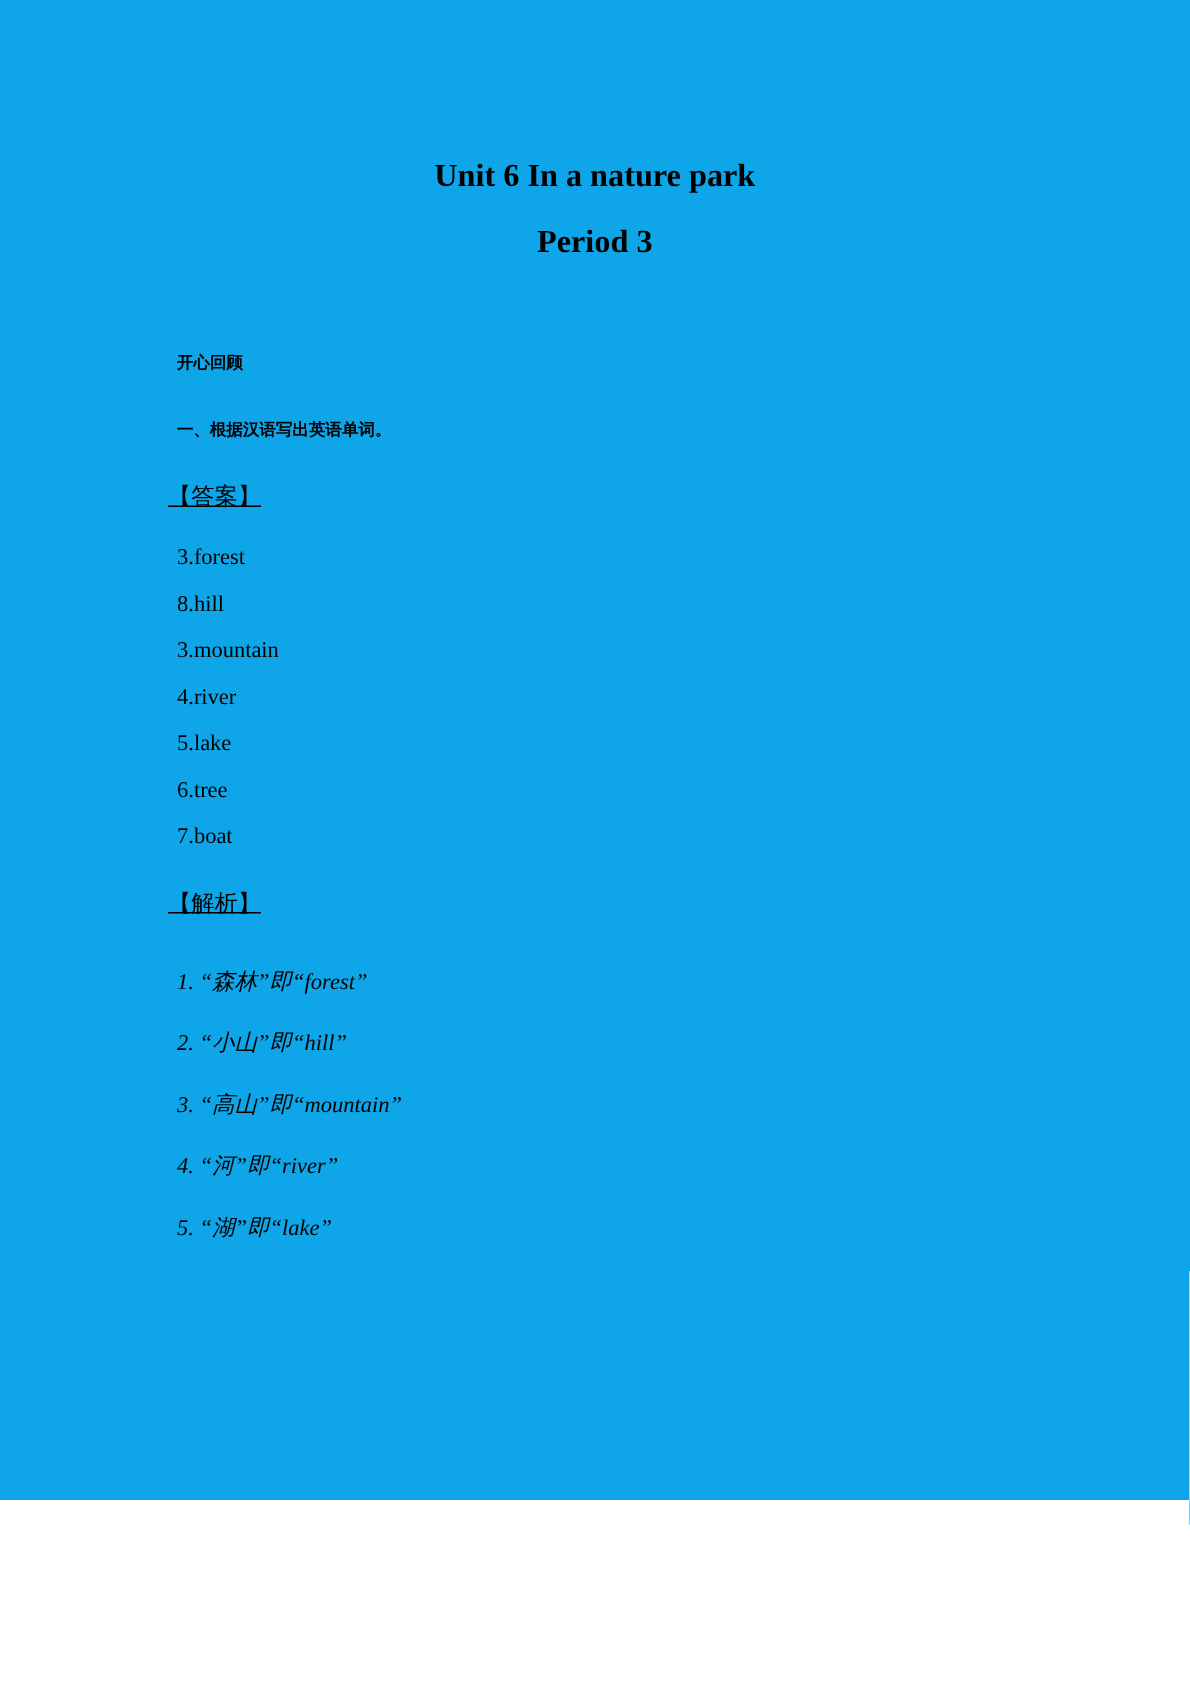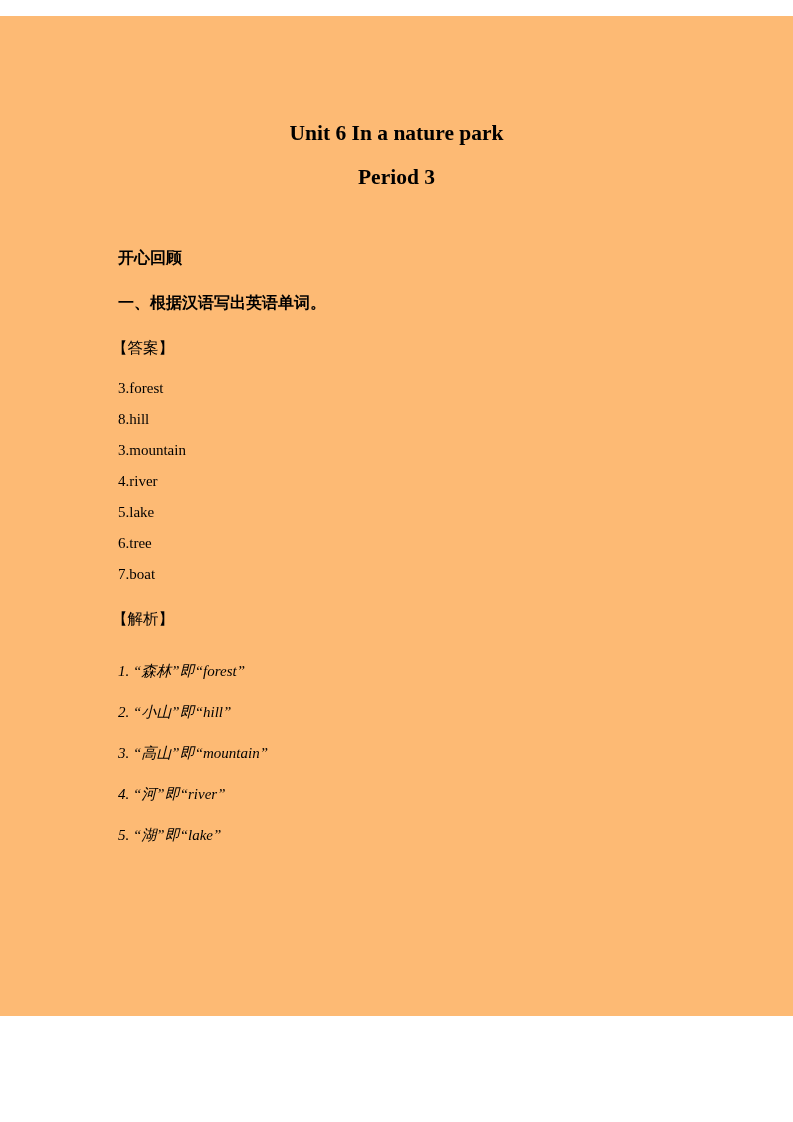--- a/index.html
+++ b/index.html
@@ -4,40 +4,40 @@
 <style>
   html, body {
     margin: 0;
     padding: 0;
     background: #ffffff;
   }
   .page {
     position: relative;
     width: 793px;
     height: 1000px;
-    margin: 16px auto;
-    background: #fdba74;
+    margin: 0 auto;
+    background: #0ea5e9;
     color: #000000;
     font-family: "Liberation Serif", "DejaVu Serif", serif;
     overflow: hidden;
     box-sizing: border-box;
     padding: 95px 118px 0 118px;
   }
   .doc-title {
     text-align: center;
     font-weight: bold;
     font-size: 21.5px;
     line-height: 44px;
     font-family: "Liberation Serif", "DejaVu Serif", serif;
     margin: 0 -60px; 
   }
   .heading-cn {
     font-family: "Liberation Sans", "DejaVu Sans", sans-serif;
     font-weight: bold;
-    font-size: 16px;
+    font-size: 11px;
     line-height: 18px;
   }
   .review-heading {
     margin-top: 50px;
   }
   .exercise-heading {
     margin-top: 27px;
   }
   .items-grid {
     margin-top: 29px;
@@ -49,20 +49,21 @@
   }
   .exercise-item {
     white-space: nowrap;
     letter-spacing: 0.2px;
   }
   .bracket-heading {
     font-size: 15.5px;
     line-height: 17px;
     margin-top: 27px;
     margin-left: -6px; 
+    text-decoration: underline;
   }
   .answers-list {
     margin-top: 24px;
   }
   .answer-line {
     font-size: 15px;
     line-height: 17px;
     margin-bottom: 14px;
   }
   .analysis-list {

